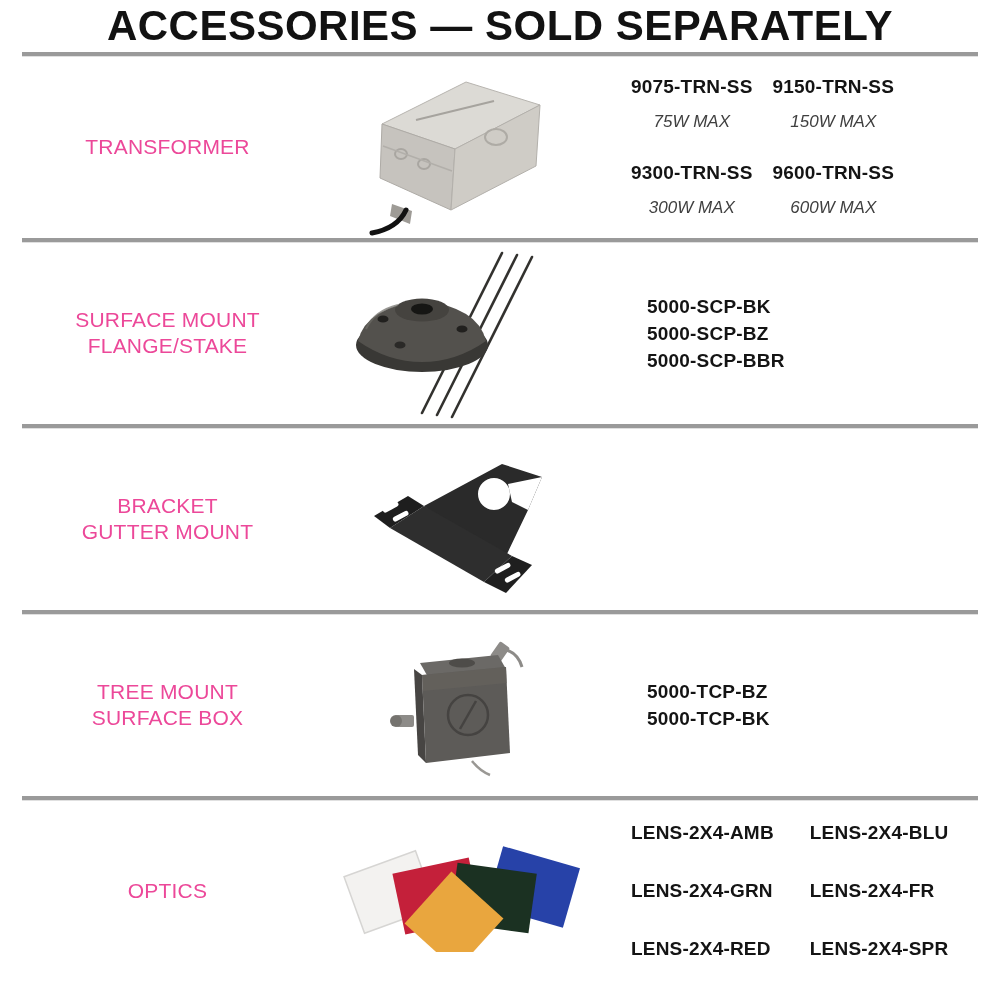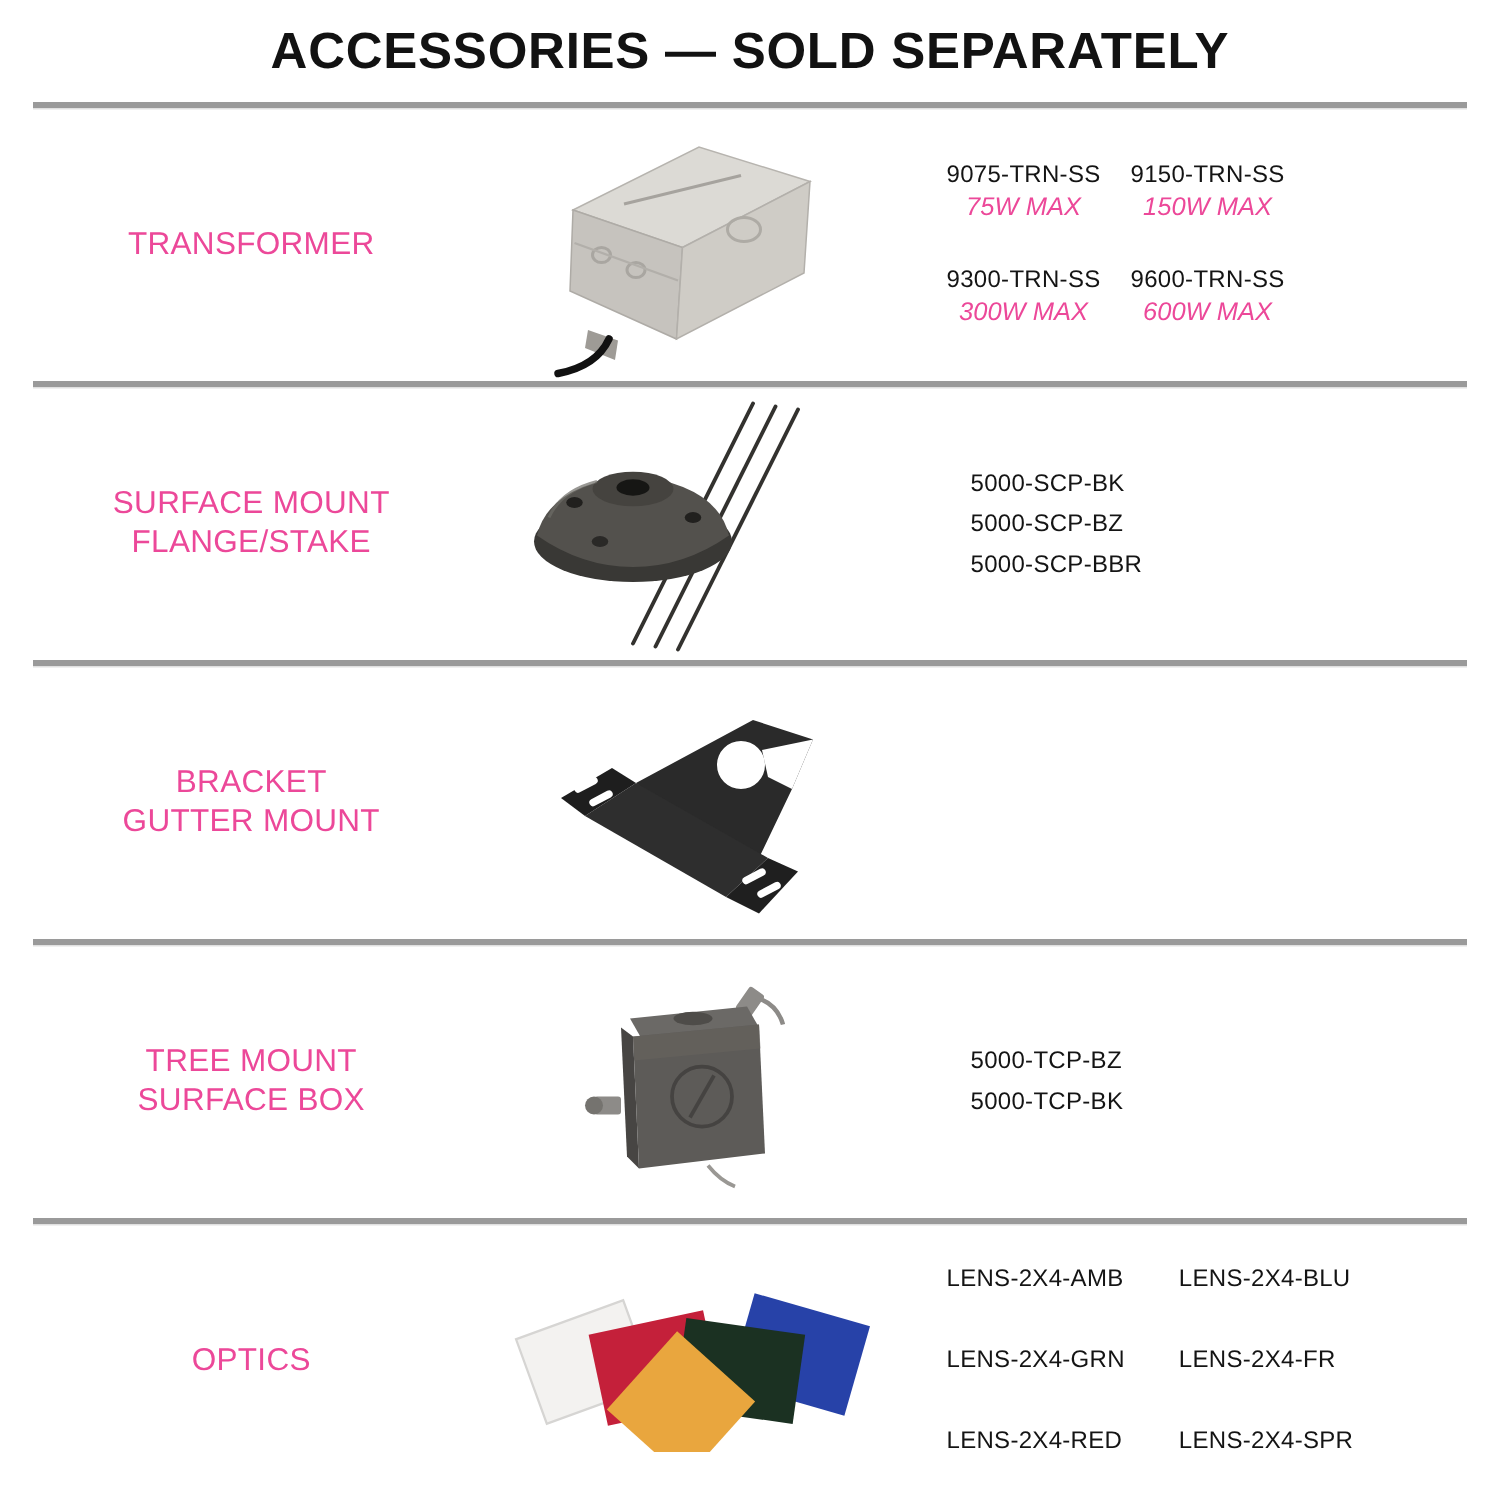--- a/index.html
+++ b/index.html
@@ -3,34 +3,34 @@
 <meta charset="utf-8">
 <style>
   html,body{margin:0;padding:0;background:#ffffff;}
   body{
     width:1000px;height:1000px;overflow:hidden;
     font-family:"Liberation Sans", sans-serif;
     color:#161616;
   }
   .page{width:1000px;height:1000px;display:flex;flex-direction:column;}
   .title{
-    height:68px;display:flex;align-items:center;justify-content:center;
-    font-size:34px;font-weight:bold;letter-spacing:.5px;color:#121212;
+    height:52px;display:flex;align-items:center;justify-content:center;
+    font-size:42px;font-weight:bold;letter-spacing:.5px;color:#121212;
   }
   .divider{height:4px;background:var(--divider,#9a9a9a);margin:0 22px;flex:0 0 auto;
     box-shadow:0 1px 0 rgba(0,0,0,.12);}
   .row{height:182px;display:flex;align-items:center;}
   .label{
     flex:0 0 335px;text-align:center;
     font-size:21px;line-height:1.25;color:#ec4899;letter-spacing:.2px;
   }
   .image{flex:0 0 250px;display:flex;align-items:center;justify-content:center;}
   .parts{flex:1;padding-left:46px;}
-  .parts .sku{font-size:16px;font-weight:normal;color:#141414;letter-spacing:.2px;}
-  .parts .note{font-size:17px;font-style:italic;color:#ec4899;text-align:center;margin-top:2px;}
+  .parts .sku{font-size:19px;font-weight:bold;color:#141414;letter-spacing:.2px;}
+  .parts .note{font-size:17px;font-style:italic;color:#404040;text-align:center;margin-top:14px;}
   .parts.list .part{line-height:27px;margin-left:16px;}
   .parts.grid-wattage{display:grid;grid-template-columns:max-content max-content;
     column-gap:20px;row-gap:30px;}
   .parts.grid-wattage .sku{text-align:center;}
   .parts.grid-compact{display:grid;grid-template-columns:max-content max-content;
     column-gap:18px;row-gap:9px;gap:36px;}
   svg{display:block;}
 </style>
 </head>
 <body>

